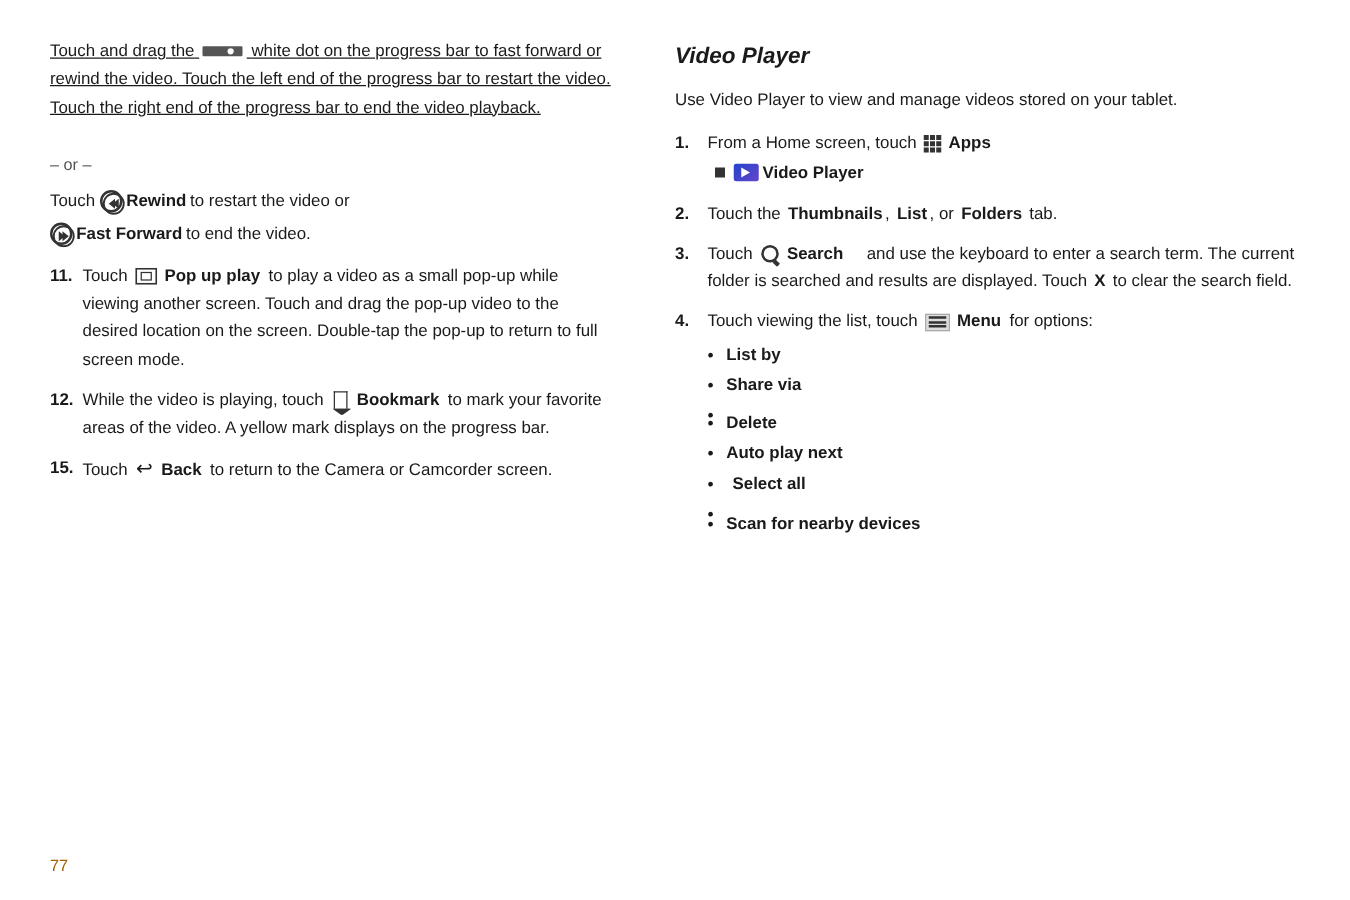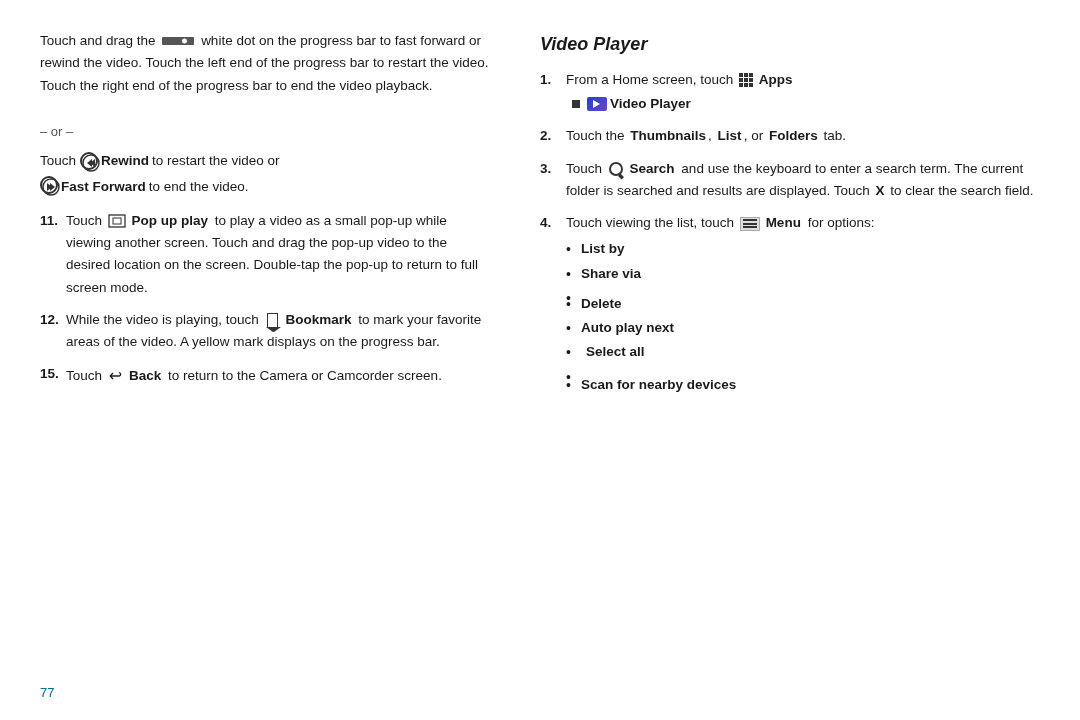--- a/index.html
+++ b/index.html
@@ -159,21 +159,21 @@
       content: '•';
       position: absolute;
       left: 0;
       font-size: 14px;
     }
     .page-number {
       position: absolute;
       bottom: 20px;
       left: 40px;
       font-size: 13px;
-      color: #0369a1;
+      color: #a16207;
     }
     .square-bullet {
       display: inline-block;
       width: 8px;
       height: 8px;
       background: #333;
       vertical-align: middle;
       margin-right: 4px;
     }
     .fast-forward-icon {
@@ -191,32 +191,33 @@
       font-size: 13.5px;
     }
     .touch-line {
       display: flex;
       align-items: center;
       flex-wrap: wrap;
       margin-bottom: 3px;
     }
     .touch-line2 {
       display: flex;
+      align-items: center;
       flex-wrap: wrap;
       margin-bottom: 8px;
     }
   </style>
 </head>
 <body>
 
 <div class="page-container">
 
   <div class="left-column">
     <div class="left-text-block">
-      <p style="margin-bottom:24px; line-height:1.65;">
+      <p style="margin-bottom:24px; line-height:1.65;text-decoration:underline;">
         <span>Touch and drag the</span>
         <span class="progress-bar-icon icon-inline"></span>
         <span>white dot on the progress bar to fast forward or rewind the video. Touch the left end of the progress bar to restart the video. Touch the right end of the progress bar to end the video playback.</span>
       </p>
       <p class="or-divider">– or –</p>
       <div class="touch-line">
         <span style="margin-right:4px;">Touch</span>
         <span class="rewind-icon" style="position:relative; margin-right:3px;">
           <svg width="18" height="18" viewBox="0 0 18 18" style="display:block;">
             <circle cx="9" cy="9" r="8" fill="none" stroke="#333" stroke-width="1.5"></circle>
@@ -276,20 +277,21 @@
           <span class="icon-inline" style="margin:0 3px; vertical-align:middle; font-size:16px;">↩</span>
           <span class="bold" style="margin-right:3px;">Back</span>
           <span>to return to the Camera or Camcorder screen.</span>
         </span>
       </li>
     </ul>
   </div>
 
   <div class="right-column">
     <h2 class="section-title">Video Player</h2>
+    <p class="intro-text">Use Video Player to view and manage videos stored on your tablet.</p>
 
     <ul class="numbered-list">
 
       <li>
         <span class="num bold">1.</span>
         <span class="list-content">
           <span>From a Home screen, touch</span>
           <span class="icon-inline" style="margin:0 2px; vertical-align:middle; display:inline-grid; grid-template-columns: repeat(3,4px); grid-template-rows: repeat(3,4px); gap:1px; width:14px; height:14px;">
             <span style="background:#333; display:block;"></span>
               <span style="background:#333; display:block;"></span>
@@ -324,21 +326,21 @@
         </span>
       </li>
 
       <li style="margin-top:6px;">
         <span class="num bold">3.</span>
         <span class="list-content">
           <span>Touch</span>
           <span class="search-icon-circle icon-inline" style="display:inline-block; width:14px; height:14px; border:2px solid #333; border-radius:50%; vertical-align:middle; margin:0 3px; position:relative;">
             <span style="position:absolute; bottom:-3px; right:-3px; width:5px; height:2px; background:#333; display:block; transform:rotate(45deg);"></span>
           </span>
-          <span class="bold" style="margin-right:3px;">Search</span>
+          <span class="bold" style="margin-right:15px;">Search</span>
           <span>and use the keyboard to enter a search term. The current folder is searched and results are displayed. Touch</span>
           <span class="bold" style="margin:0 2px;">X</span>
           <span>to clear the search field.</span>
         </span>
       </li>
 
       <li style="margin-top:6px;">
         <span class="num bold">4.</span>
         <span class="list-content">
           <span>Touch viewing the list, touch</span>

